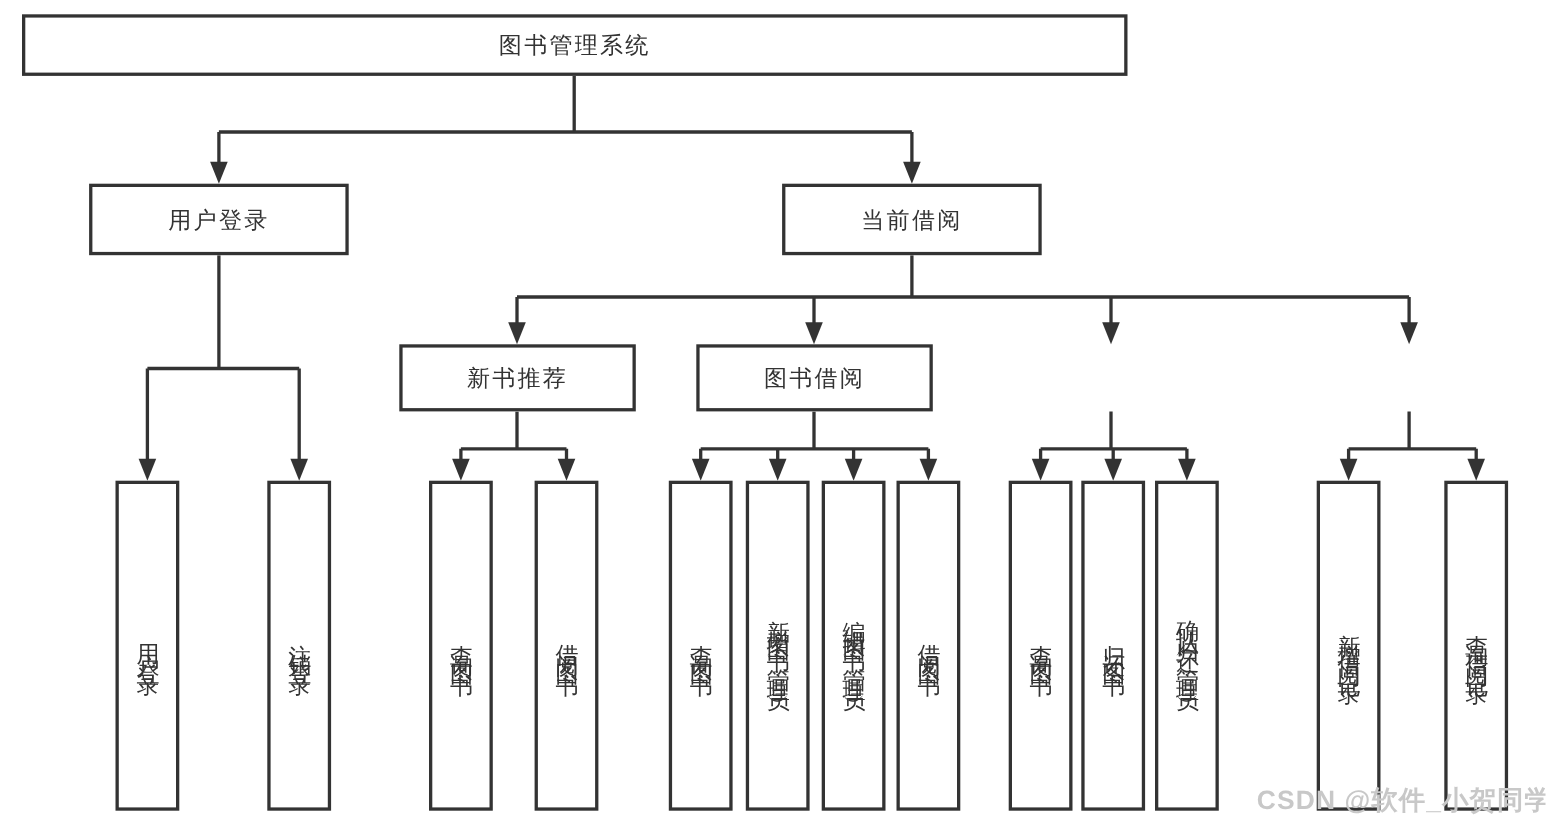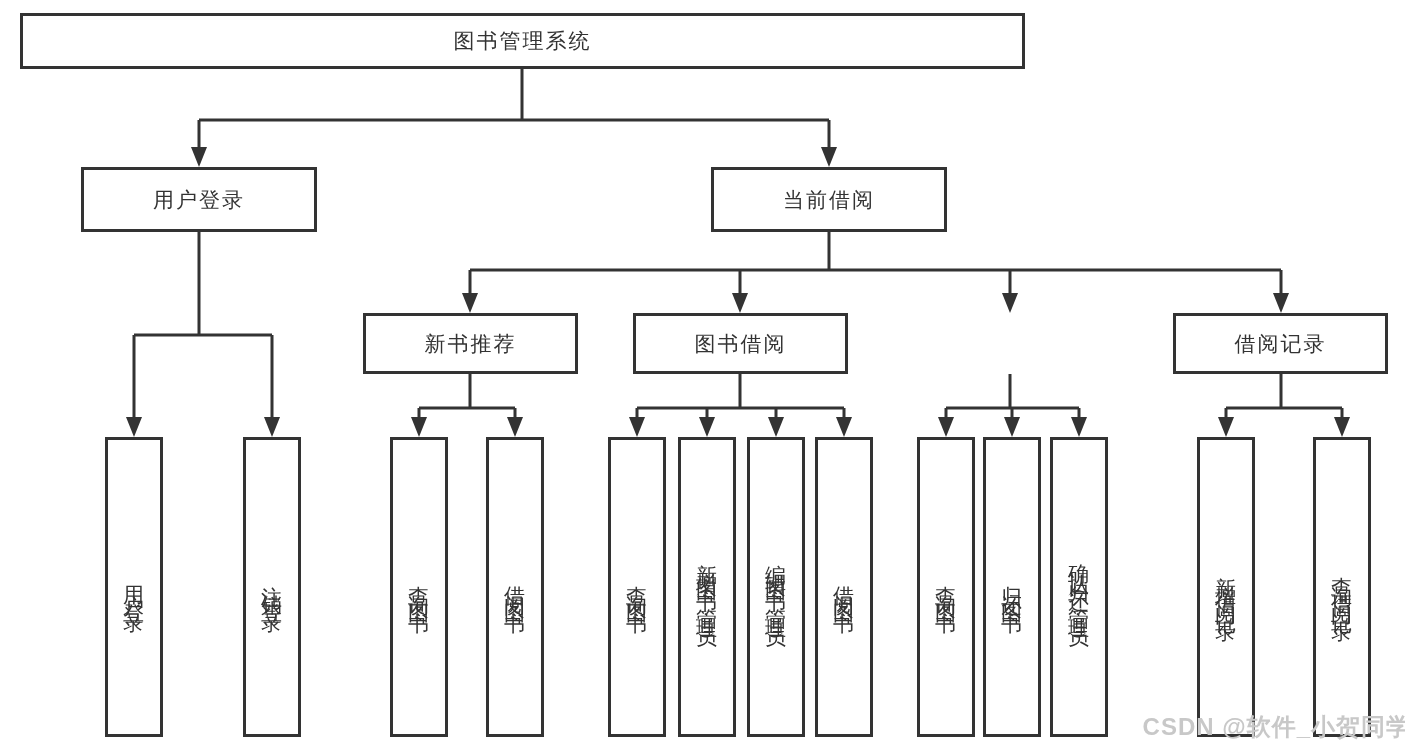--- a/index.html
+++ b/index.html
@@ -114,23 +114,20 @@
   <div class="node lvl1" style="left:711px;">
     <span>当前借阅</span>
   </div>
 
   <div class="node lvl2" style="left:363px;text-align:center;">
     <span>新书推荐</span>
   </div>
   <div class="node lvl2" style="left:633px;font-family:Liberation Serif, serif;">
     <span>图书借阅</span>
   </div>
-  <div class="node lvl2" style="left:1173px;">
-    <span>借阅记录</span>
-  </div>
 
   <div class="node leaf" style="left:105px;">
     <span class="vtext">用户登录</span>
   </div>
   <div class="node leaf" style="left:243px;">
     <span class="vtext">注销登录</span>
   </div>
 
   <div class="node leaf" style="left:390px;">
     <span class="vtext">查询图书</span>

